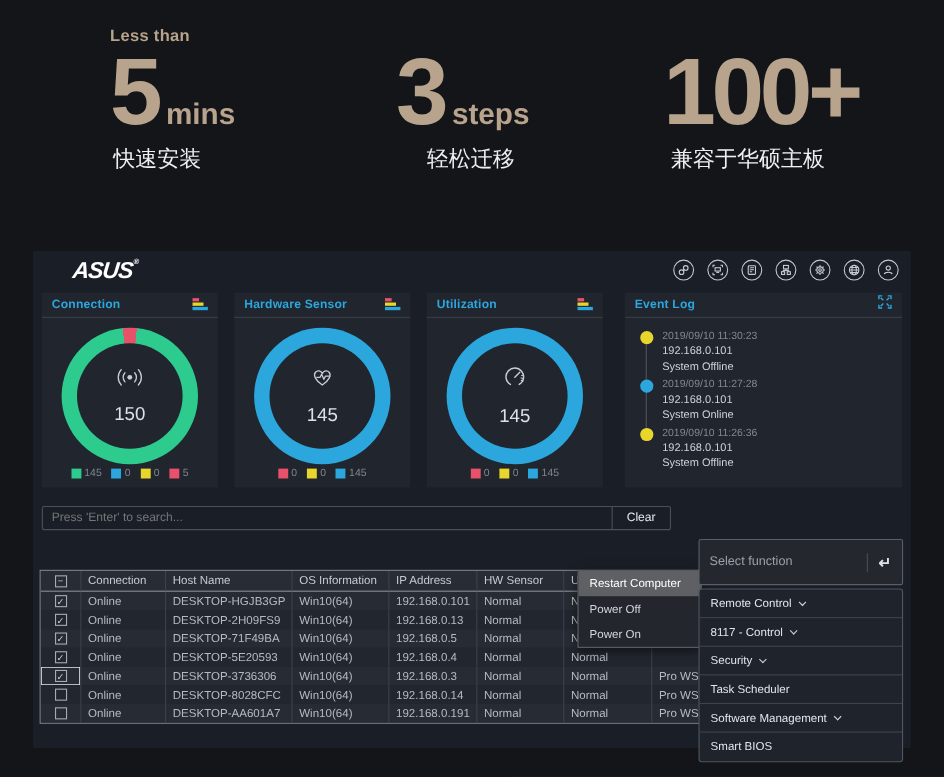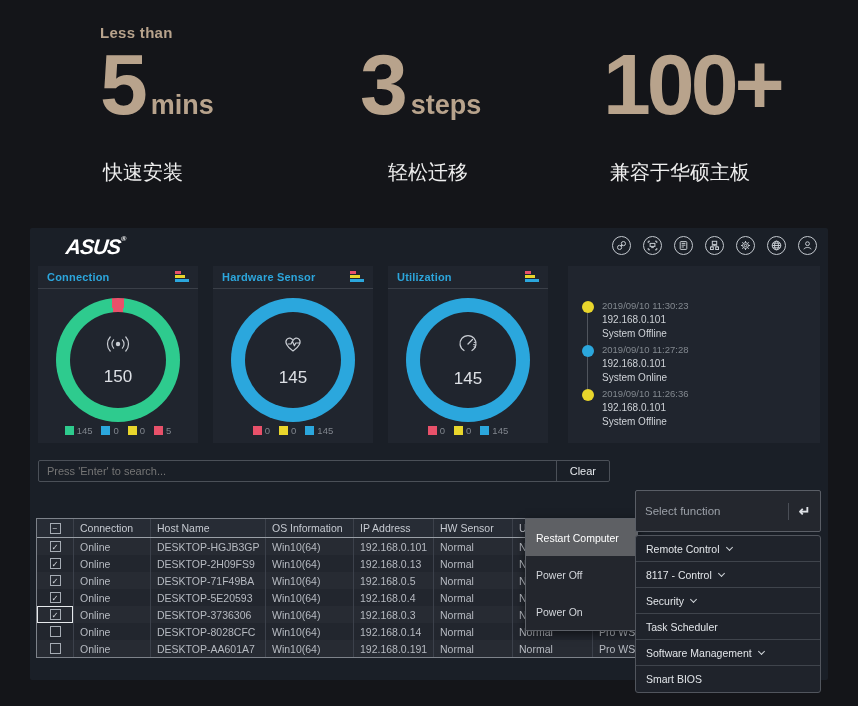--- a/index.html
+++ b/index.html
@@ -14,21 +14,21 @@
     position:relative; overflow:hidden;
   }
 
   
   .stat{position:absolute; color:var(--gold); top:24px;}
   #stat-1{left:100px;} #stat-2{left:360px;} #stat-3{left:603px;}
   .stat .prefix{height:19px; font-size:15px; font-weight:bold; letter-spacing:.3px;}
   .stat .bigrow{display:flex; align-items:baseline; margin-top:2px;}
   .stat .num{font-size:86px; font-weight:bold; line-height:.92; letter-spacing:-4px;}
   .stat .unit{font-size:27px; font-weight:bold; margin-left:7px; letter-spacing:0;}
-  .stat .caption{color:#efefef; font-size:20px; margin-top:35px;}
+  .stat .caption{color:#efefef; font-size:20px; margin-top:7px;}
   #stat-1 .caption{margin-left:3px;}
   #stat-2 .caption{margin-left:28px;}
   #stat-3 .caption{margin-left:7px;}
 
   
   #dashboard{position:absolute; left:30px; top:228px; width:798px; height:452px;
     background:#1a1f27; border-radius:2px;}
 
   .brand{position:absolute; left:36px; top:7px; color:#fff; font-size:21px;
     font-weight:bold; font-style:italic; letter-spacing:-1px; transform:skewX(-6deg);}
@@ -98,21 +98,21 @@
   .c5{width:79px;} .c6{width:80px;} .c7{flex:1 1 auto; border-right:none;}
   .cb{width:11px; height:11px; border:1px solid #a6acb4; display:flex;
     align-items:center; justify-content:center; font-size:8.5px; color:#ccd0d6; background:transparent;}
   .cb.checked::after{content:"\2713";}
   .cb.indet::after{content:"\2212";}
   .td.focused{box-shadow:inset 0 0 0 1px #e6e9ec;}
 
   
   #ctx{position:absolute; left:495px; top:290px; width:113px; background:#23262d;
     border:1px solid #5c6067; box-shadow:0 3px 9px rgba(0,0,0,.55); z-index:5;}
-  .ctx-item{height:37px; display:flex; align-items:center; padding-left:10px;
+  .ctx-item{height:23px; display:flex; align-items:center; padding-left:10px;
     color:#d3d6db; font-size:10.5px; cursor:pointer;}
   .ctx-item.hl{background:#5e6064; color:#fff;}
 
   
   #fnbox{position:absolute; left:605px; top:262px; width:186px; z-index:6;}
   .fn-select{height:42px; border:1px solid #5a5e66; background:#24272e; border-radius:2px;
     display:flex; align-items:center; cursor:pointer;}
   .fn-ph{flex:1; padding-left:9px; color:#9ba0a8; font-size:11.5px;}
   .fn-enter{width:32px; height:17px; border-left:1px solid #4a4e56; display:flex;
     align-items:center; justify-content:center; color:#dfe2e7; font-size:14px; font-weight:bold;}
@@ -322,20 +322,29 @@
           <span>0</span>
         </span>
         <span class="litem">
           <i class="chip" style="background: rgb(43, 167, 221);"></i>
           <span>145</span>
         </span>
       </div>
   </div>
 
   <div class="panel" id="panel-events">
+    <div class="ph">
+      <span class="pt">Event Log</span>
+      <span>
+        <svg width="13" height="13" viewBox="0 0 13 13" fill="none" stroke="#2ca6dc" stroke-width="1.3">
+          <path d="M1 4 V1 H4 M9 1 H12 V4 M12 9 V12 H9 M4 12 H1 V9"></path>
+          <path d="M2.6 2.6 L5 5 M10.4 2.6 L8 5 M10.4 10.4 L8 8 M2.6 10.4 L5 8"></path>
+        </svg>
+      </span>
+    </div>
     <div class="events">
 
     <div class="event">
           <span class="edot" style="background: rgb(233, 214, 44);"></span>
           <div class="etime">2019/09/10 11:30:23</div>
           <div class="eip">192.168.0.101</div>
           <div class="estatus">System Offline</div>
         </div>
         <div class="event alt">
           <span class="edot" style="background: rgb(43, 167, 221);"></span>

